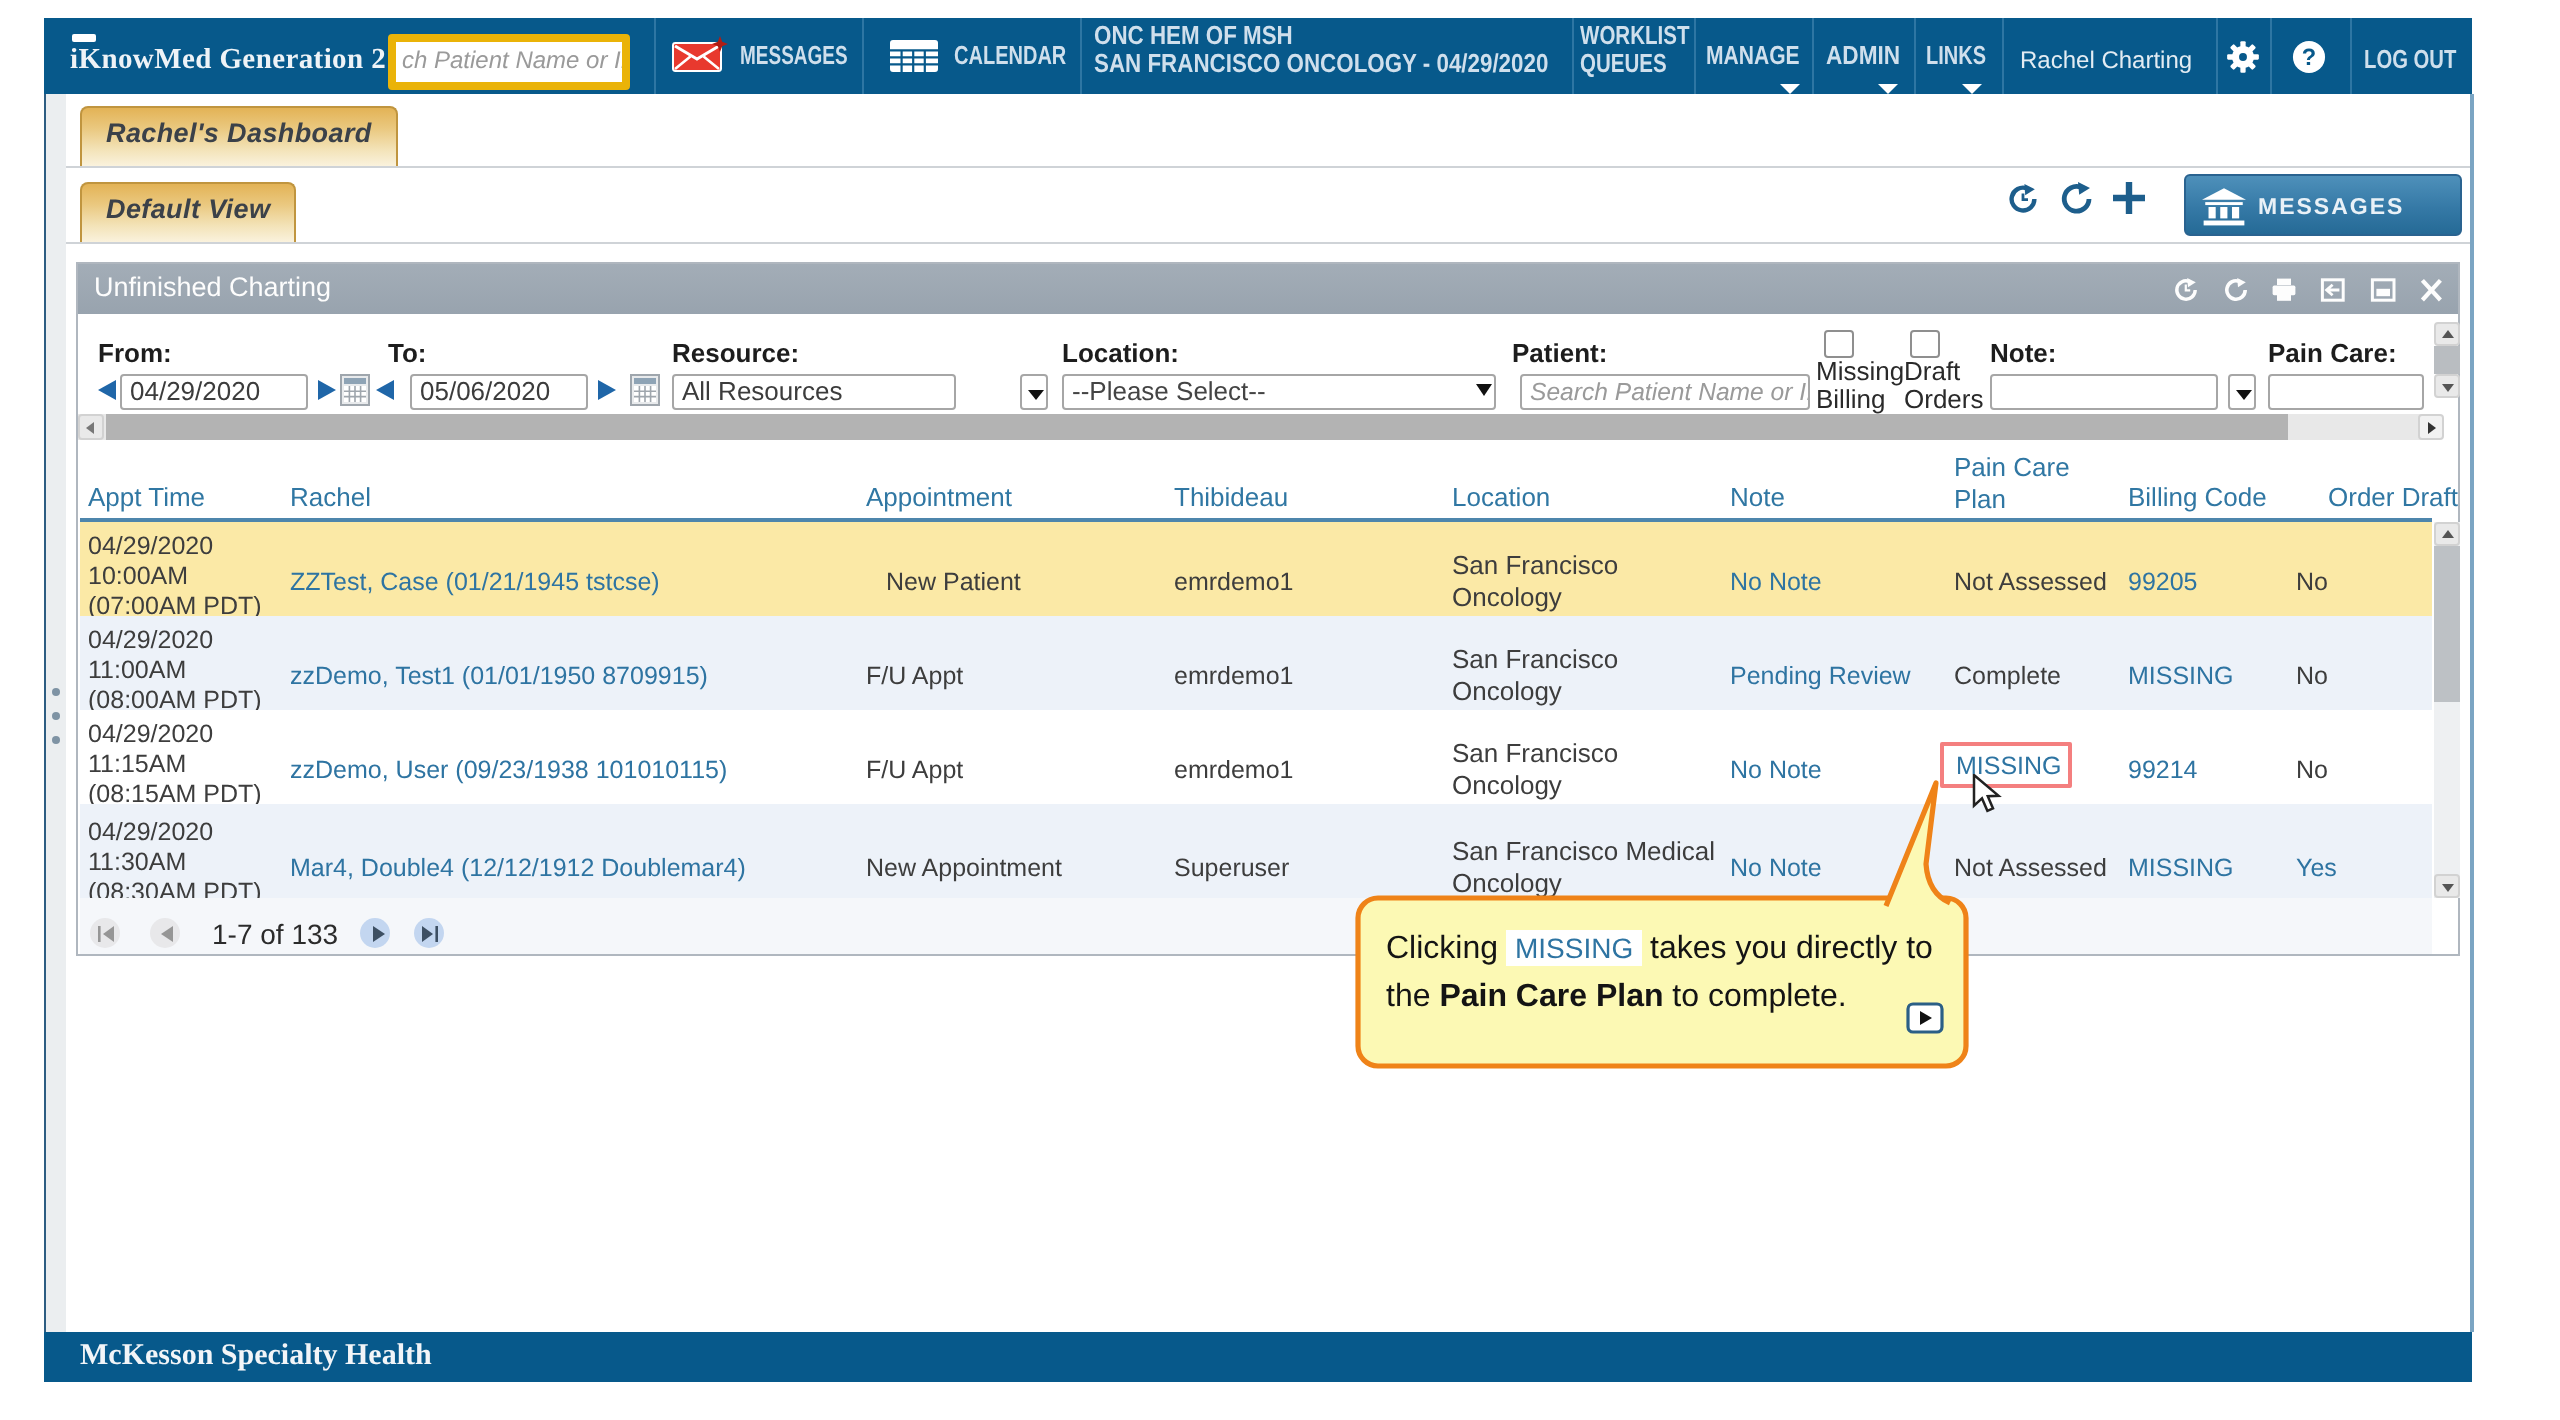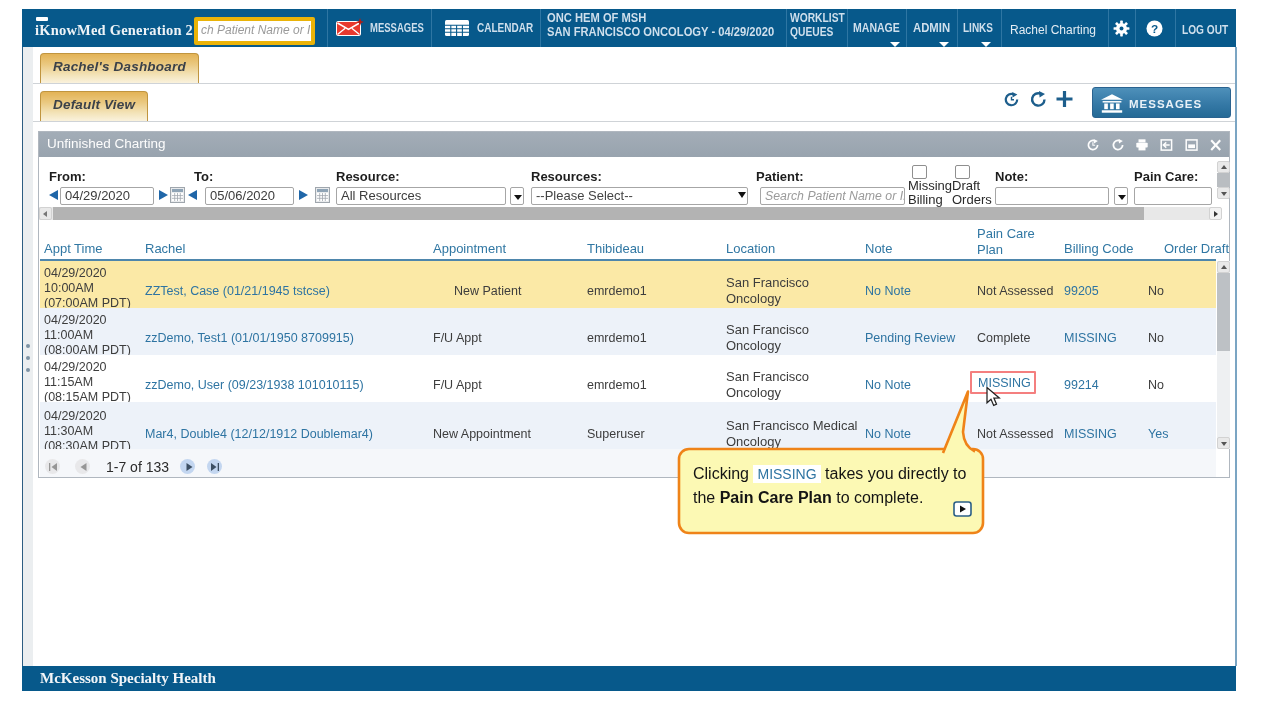--- a/index.html
+++ b/index.html
@@ -182,21 +182,21 @@
         <path d="M82.7 6 H76.6 M79.3 3.4 L76.3 6 L79.3 8.6" stroke-width="1.4"></path>
         <rect x="99.2" y="0.9" width="10.8" height="10.2" stroke-width="1.5"></rect>
         <rect x="101.2" y="5.4" width="6.8" height="3.7" fill="#fdfdfd" stroke="none"></rect>
         <path d="M124.2 1.2 L133.2 11 M133.2 1.2 L124.2 11" stroke-width="2.1"></path>
       </g>
     </svg>
 
     <div class="flabel" style="left:10px;top:37px">From:</div>
     <div class="flabel" style="left:155px;top:37px">To:</div>
     <div class="flabel" style="left:297px;top:37px">Resource:</div>
-    <div class="flabel" style="left:492px;top:37px">Resources:</div>
+    <div class="flabel" style="left:492px;top:37px">Location:</div>
     <div class="flabel" style="left:717px;top:37px">Patient:</div>
     <div class="flabel" style="left:956px;top:37px">Note:</div>
     <div class="flabel" style="left:1095px;top:37px">Pain Care:</div>
 
     <div class="tri-l" style="left:10px;top:58px"></div>
     <div class="finput" style="left:21px;top:55px;width:94px">04/29/2020</div>
     <div class="tri-r" style="left:120px;top:58px"></div>
     <svg class="abs calbtn" style="left:131px;top:55px" width="15" height="16" viewBox="0 0 15 16">
         <rect x="0.5" y="0.5" width="14" height="15" fill="#e8eaec" stroke="#9fa6ad"></rect>
         <rect x="2" y="2" width="11" height="3" fill="#8ea3b5"></rect>
@@ -213,21 +213,21 @@
     <svg class="abs calbtn" style="left:276px;top:55px" width="15" height="16" viewBox="0 0 15 16">
         <rect x="0.5" y="0.5" width="14" height="15" fill="#e8eaec" stroke="#9fa6ad"></rect>
         <rect x="2" y="2" width="11" height="3" fill="#8ea3b5"></rect>
         <g fill="#fff">
           <rect x="2" y="6" width="11" height="8"></rect>
         </g>
         <g stroke="#9fa6ad" stroke-width="0.8">
           <path d="M2 8.6 H13 M2 11.3 H13 M4.7 6 V14 M7.5 6 V14 M10.3 6 V14"></path>
         </g>
       </svg>
-    <div class="finput" style="left:297px;top:55px;width:170px">All Resources</div>
+    <div class="finput" style="left:297px;top:55px;width:142px">All Resources</div>
     <div class="ddbtn" style="left:471px;top:55px"></div>
     <div class="finput" style="left:492px;top:55px;width:217px;color:#444">--Please Select--</div>
     <div class="abs" style="left:699px;top:60px;width:0;height:0;border-left:4.5px solid transparent;border-right:4.5px solid transparent;border-top:6px solid #111"></div>
     <div class="finput" style="left:721px;top:55px;width:145px;font-style:italic;color:#9a9a9a;font-size:12.3px">Search Patient Name or I.</div>
     <div class="cb" style="left:873px;top:33px"></div>
     <div class="cb" style="left:916px;top:33px"></div>
     <div class="cblab" style="left:869px;top:47px">Missing<br>Billing</div>
     <div class="cblab" style="left:913px;top:47px">Draft<br>Orders</div>
     <div class="finput" style="left:956px;top:55px;width:114px"></div>
     <div class="ddbtn" style="left:1075px;top:55px"></div>
@@ -253,21 +253,21 @@
     <div class="hcell" style="left:687px;top:109px">Location</div>
     <div class="hcell" style="left:826px;top:109px">Note</div>
     <div class="hcell" style="left:938px;top:94px;line-height:15.5px">Pain Care<br>Plan</div>
     <div class="hcell" style="left:1025px;top:109px">Billing Code</div>
     <div class="hcell" style="left:1125px;top:109px">Order Draft</div>
     <div class="abs" style="left:1px;top:127px;width:1176px;height:2px;background:#4e86ac"></div>
 
     <div class="row" style="top:129px;background:#fbe9a6">
       <div class="cell cell3" style="left:4px">04/29/2020<br>10:00AM<br>(07:00AM PDT)</div>
       <div class="cell cell1 link" style="left:105px">ZZTest, Case (01/21/1945 tstcse)</div>
-      <div class="cell cell1" style="left:414px">New Patient</div>
+      <div class="cell cell1" style="left:403px">New Patient</div>
       <div class="cell cell1" style="left:547px">emrdemo1</div>
       <div class="cell cell2l" style="left:686px">San Francisco<br>Oncology</div>
       <div class="cell cell1 link" style="left:825px">No Note</div>
       <div class="cell cell1" style="left:937px">Not Assessed</div>
       <div class="cell cell1 link" style="left:1024px">99205</div>
       <div class="cell cell1" style="left:1108px">No</div>
     </div>
     <div class="row" style="top:176px;background:#edf2f9">
       <div class="cell cell3" style="left:4px">04/29/2020<br>11:00AM<br>(08:00AM PDT)</div>
       <div class="cell cell1 link" style="left:105px">zzDemo, Test1 (01/01/1950 8709915)</div>

